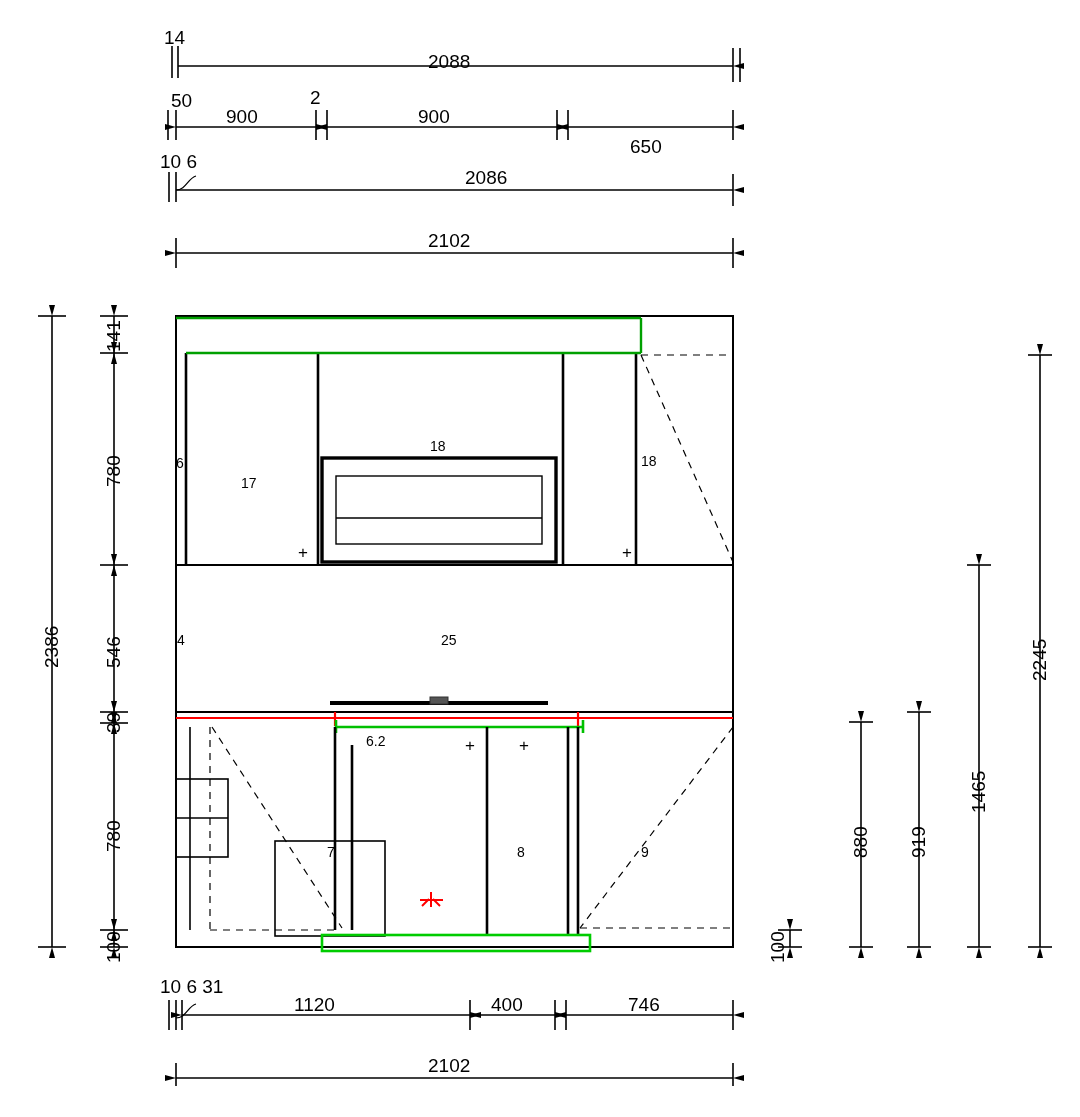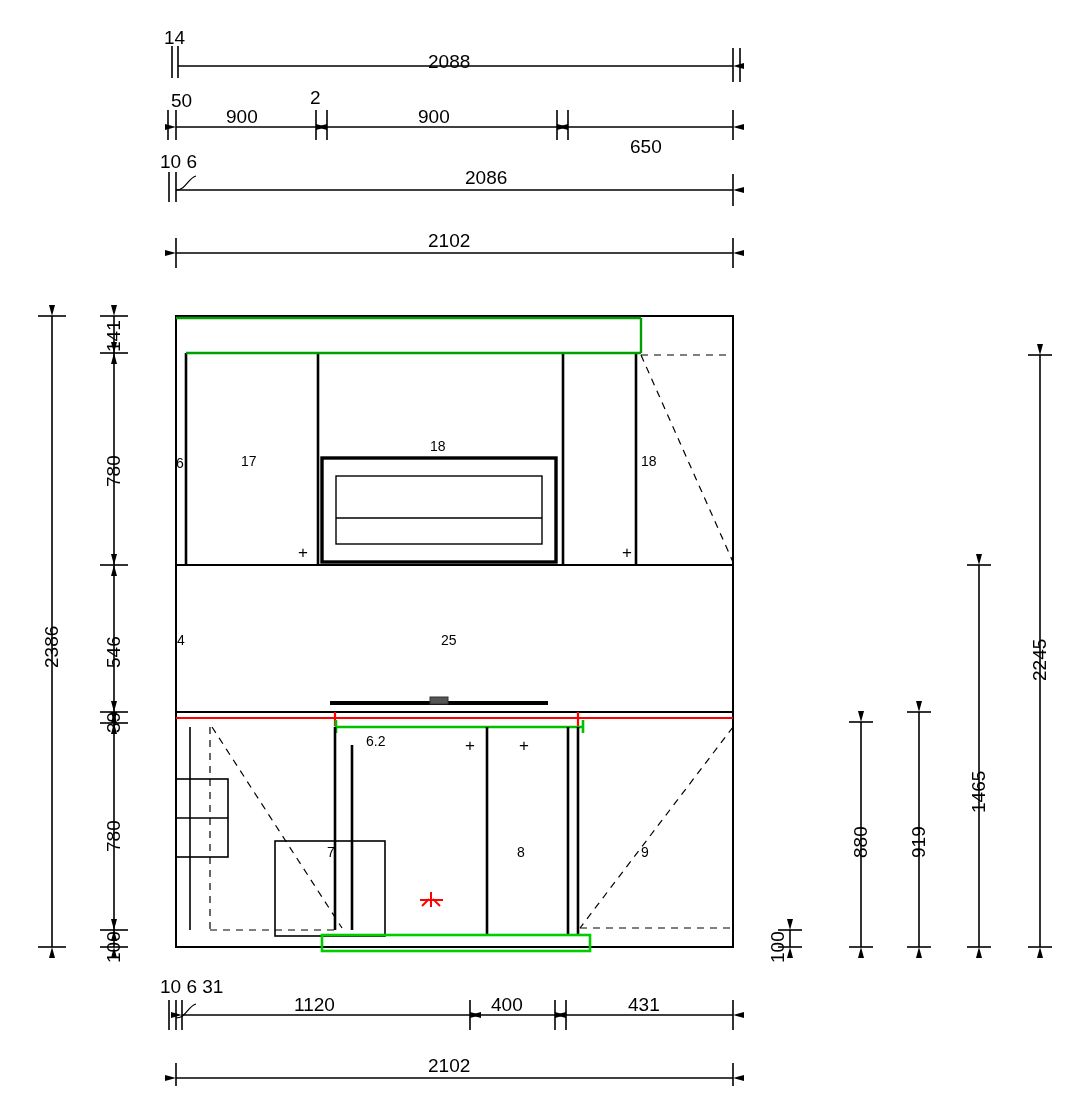--- a/index.html
+++ b/index.html
@@ -254,25 +254,25 @@
 
   <div class="dim-label vert" style="left:768px; top:963px;">100</div>
   <div class="dim-label vert" style="left:851px; top:858px;">880</div>
   <div class="dim-label vert" style="left:909px; top:858px;">919</div>
   <div class="dim-label vert" style="left:969px; top:813px;">1465</div>
   <div class="dim-label vert" style="left:1030px; top:681px;">2245</div>
 
   <div class="dim-label" style="left:160px; top:977px;">10 6 31</div>
   <div class="dim-label" style="left:294px; top:995px;">1120</div>
   <div class="dim-label" style="left:491px; top:995px;">400</div>
-  <div class="dim-label" style="left:628px; top:995px;">431</div>
+  <div class="dim-label" style="left:628px; top:995px;">746</div>
   <div class="dim-label" style="left:428px; top:1056px;">2102</div>
 
   <div class="part-label" style="left:176px; top:456px;">6</div>
-  <div class="part-label" style="left:241px; top:454px;">17</div>
+  <div class="part-label" style="left:241px; top:476px;">17</div>
   <div class="part-label" style="left:430px; top:439px;">18</div>
   <div class="part-label" style="left:641px; top:454px;">18</div>
   <div class="part-label" style="left:177px; top:633px;">4</div>
   <div class="part-label" style="left:441px; top:633px;">25</div>
   <div class="part-label" style="left:366px; top:734px;">6.2</div>
   <div class="part-label" style="left:327px; top:845px;">7</div>
   <div class="part-label" style="left:517px; top:845px;">8</div>
   <div class="part-label" style="left:641px; top:845px;">9</div>
 
   <div class="part-label" style="left:298px; top:544px; font-size:17px;">+</div>

